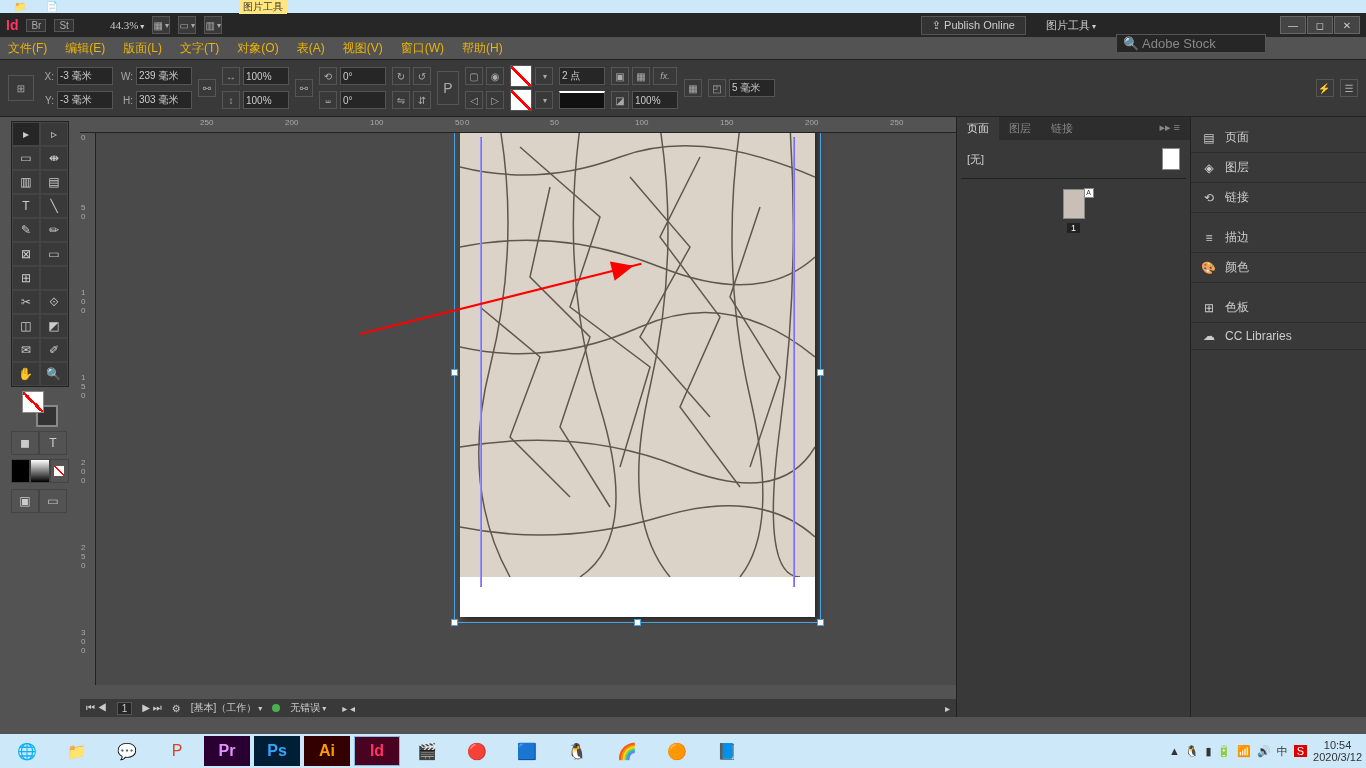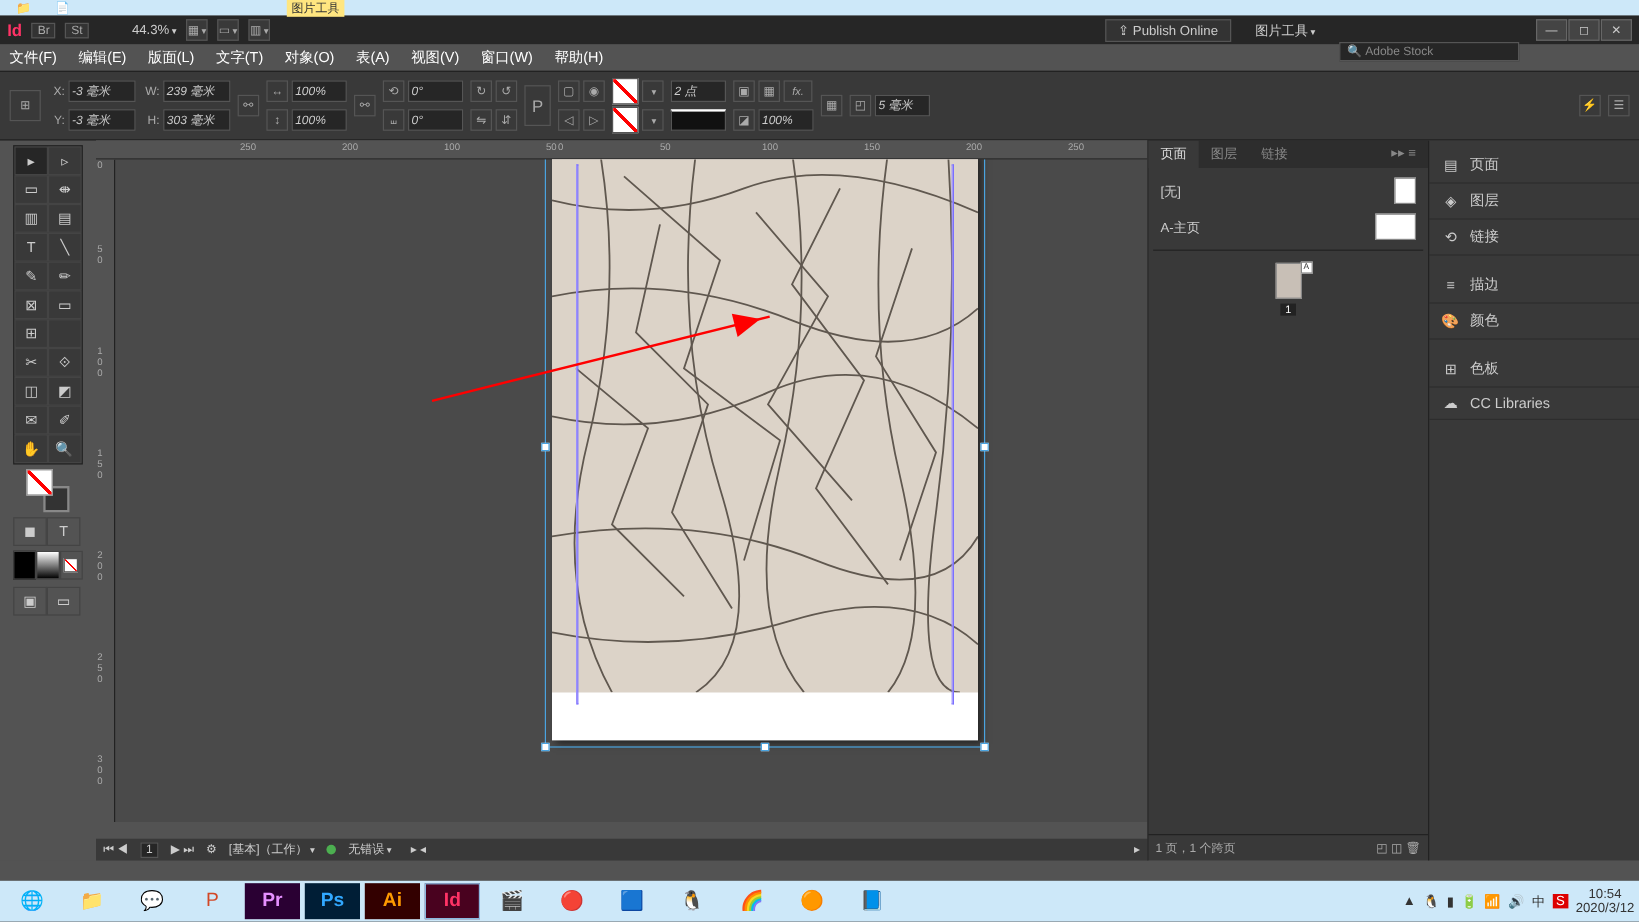--- a/index.html
+++ b/index.html
@@ -3,34 +3,34 @@
 <meta charset="utf-8">
 <style>
 * { margin:0; padding:0; box-sizing:border-box; font-family:"Microsoft YaHei",sans-serif; }
 body { background:#333; color:#ccc; font-size:11px; overflow:hidden; width:1366px; height:768px; }
 .win-outer { width:1366px; height:768px; position:relative; background:#535353; }
 .top-thin { height:13px; background:#cde8f9; display:flex; align-items:center; }
 .top-thin span { font-size:10px; color:#333; }
 .titlebar { height:24px; background:#262626; display:flex; align-items:center; padding:0 6px; gap:8px; }
 .id-logo { color:#f36; font-weight:bold; font-size:14px; }
 .mini-btn { background:#333; border:1px solid #555; padding:0 4px; font-size:10px; color:#aaa; }
-.zoom-sel { background:transparent; color:#ccc; border:none; font-size:11px; }
+.zoom-sel { background:transparent; color:#ccc; border:none; font-size:11px;font-family:Liberation Serif, serif; }
 .triangle-down::after { content:"▾"; margin-left:2px; font-size:8px; }
 .spacer { flex:1; }
 .pub-btn { background:#333; border:1px solid #555; padding:2px 10px; font-size:11px; color:#ccc; }
-.search-box { background:#262626; border:1px solid #555; padding:1px 6px; font-size:10px; color:#888; width:150px;margin-top:36px; }
+.search-box { background:#262626; border:1px solid #555; padding:1px 6px; font-size:13px; color:#888; width:150px;margin-top:36px; }
 .win-ctrl { display:flex; gap:1px; margin-left:6px; }
 .win-ctrl div { width:26px; height:18px; background:#444; border:1px solid #666; display:flex; align-items:center; justify-content:center; font-size:10px; }
 .menubar { height:22px; background:#535353; display:flex; align-items:center; padding:0 8px; gap:18px; }
-.menubar span { font-size:12px; color:#ffffff; }
+.menubar span { font-size:12px; color:#eab308; }
 .controlbar { height:58px; background:#393939; border-top:1px solid #222; border-bottom:1px solid #222; display:flex; align-items:center; padding:0 8px; gap:6px; position:relative; }
 .ctrl-grp { display:flex; flex-direction:column; gap:2px; }
 .ctrl-row { display:flex; align-items:center; gap:3px; height:22px; }
 .lbl { font-size:10px; color:#aaa; width:14px; text-align:right; }
-.fld { background:#262626; border:1px solid #555; color:#ccc; font-size:10px; width:56px; height:18px; padding:0 2px; display:flex; align-items:center;font-style:italic; }
+.fld { background:#262626; border:1px solid #555; color:#ccc; font-size:10px; width:56px; height:18px; padding:0 2px; display:flex; align-items:center; }
 .fld-s { width:46px; }
 .ic { width:18px; height:18px; border:1px solid #555; background:#393939; display:flex; align-items:center; justify-content:center; font-size:10px; color:#aaa; }
 .swatch-none { width:22px; height:22px; background:#fff; position:relative; border:1px solid #555; }
 .swatch-none::after { content:""; position:absolute; left:0; top:0; width:100%; height:100%; background:linear-gradient(to top right, transparent 45%, red 45%, red 55%, transparent 55%); }
 .fx-btn { width:24px; height:18px; border:1px solid #555; display:flex; align-items:center; justify-content:center; font-size:9px; font-style:italic; color:#aaa; }
 .content-row { display:flex; height:600px; }
 .tool-col { width:80px; background:#535353; display:flex; flex-direction:column; align-items:center; padding-top:4px; }
 .tool-grid { width:58px; background:#393939; border:1px solid #222; }
 .tool-r { display:flex; }
 .tool-c { width:28px; height:24px; border:1px solid #444; display:flex; align-items:center; justify-content:center; font-size:12px; color:#ccc; cursor:pointer; }
@@ -379,35 +379,27 @@
         <div class="panel-tab">图层</div>
         <div class="panel-tab">链接</div>
         <div style="flex:1"></div>
           <div class="panel-tab">▸▸ ≡</div>
       </div>
       <div class="panel-body">
         <div class="master-row">
             <span>[无]</span>
             <div class="master-thumb"></div>
           </div>
-        <div class="master-row">
-            <span>A-主页</span>
-            <div class="master-thumb2"></div>
-          </div>
         <div style="height:1px;background:#222;margin:4px 0"></div>
         <div class="page-thumbs">
           <div class="page-thumb">
               <div class="a">A</div>
             </div>
           <span style="background:#222;color:#fff;padding:0 4px;font-size:9px">1</span>
         </div>
-      </div>
-      <div class="panel-foot">
-        <span>1 页，1 个跨页</span>
-        <span><span>◰</span> <span>◫</span> <span>🗑</span></span>
       </div>
     </div>
 
     <div class="side-dock">
       <div style="height:6px"></div>
       <div class="side-item">
           <span class="si-ic">▤</span>
           <span>页面</span>
         </div>
       <div class="side-item">

